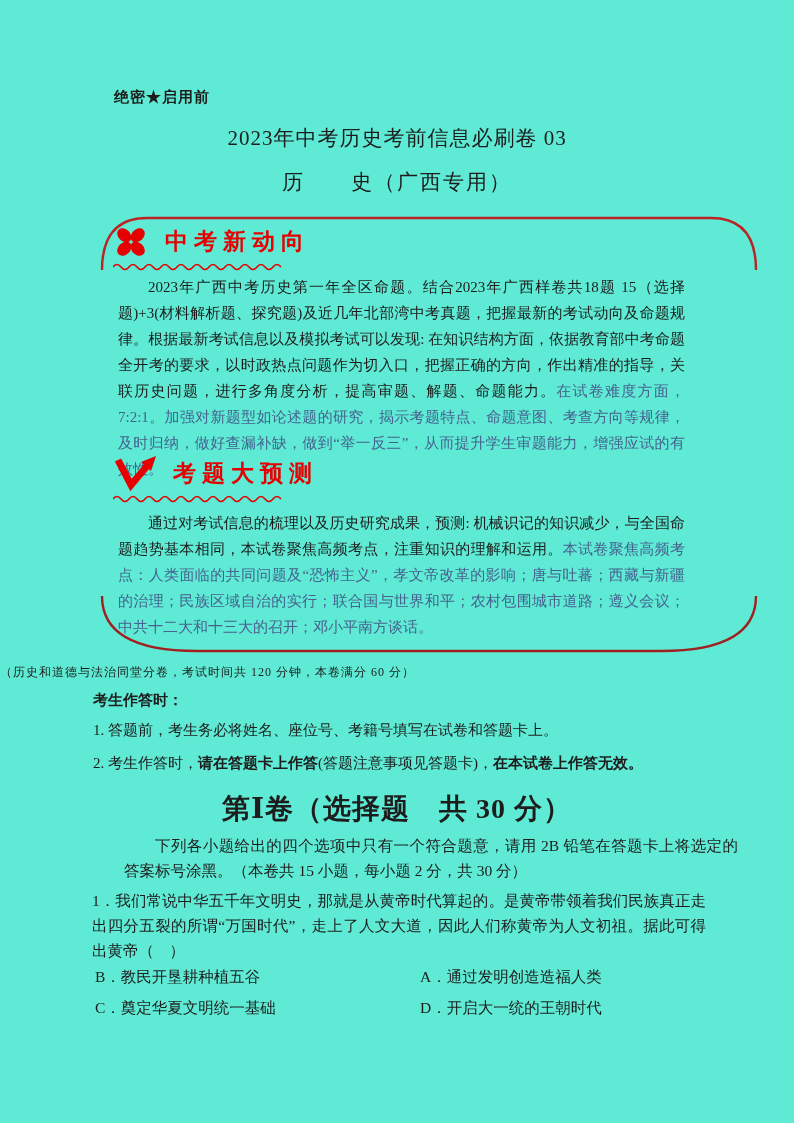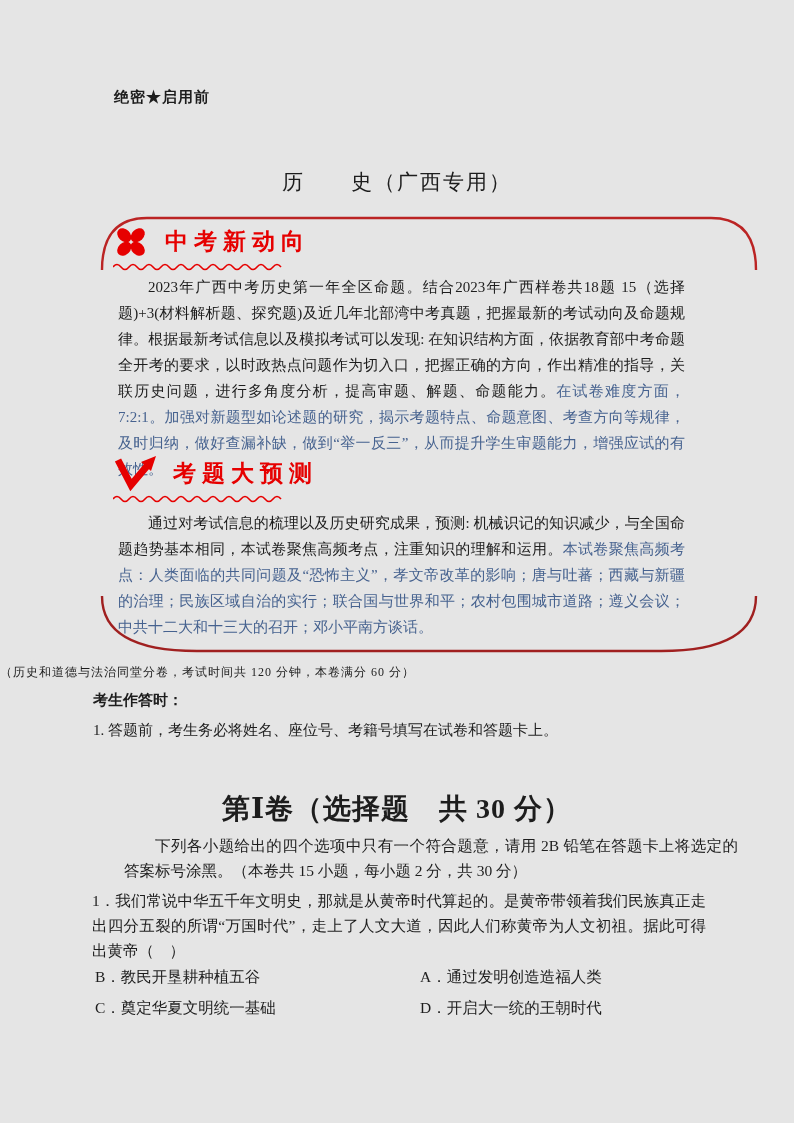--- a/index.html
+++ b/index.html
@@ -4,21 +4,21 @@
 <style>
   * { margin: 0; padding: 0; box-sizing: border-box; }
   html, body { background: #ffffff; }
   body {
     width: 794px; height: 1123px;
     font-family: "Liberation Serif", "DejaVu Serif", serif;
     color: #1d1d1d;
     position: relative;
     overflow: hidden;
   }
-  .page { position: absolute; inset: 0; background: #e5e5e5; }
+  .page { position: absolute; inset: 0; background: #5eead4; }
 
   .classification {
     position: absolute; left: 114px; top: 88px;
     font-size: 15px; font-weight: 700; letter-spacing: 1px;
   }
   .doc-title {
     position: absolute; left: 0; right: 0; top: 124px;
     text-align: center; font-size: 21px; font-weight: 500; letter-spacing: 1px;
   }
   .doc-subtitle {
@@ -81,20 +81,21 @@
     font-size: 15.5px; line-height: 25px;
   }
 </style>
 </head>
 <body>
 
 <div class="page">
 
   <div class="classification">绝密★启用前</div>
 
+  <div class="doc-title">2023年中考历史考前信息必刷卷 03</div>
 
   <div class="doc-subtitle">历　　史（广西专用）</div>
 
   <div class="info-box">
     <svg class="border-svg" width="660" height="447" viewBox="0 0 660 447" fill="none" xmlns="http://www.w3.org/2000/svg">
       <path d="M3 60 Q3 8 48 8 L612 8 Q657 8 657 60" stroke="#bb2424" stroke-width="2.4" fill="none"></path>
       <path d="M3 386 Q3 441 98 441 L562 441 Q657 441 657 386" stroke="#a02020" stroke-width="2.4" fill="none"></path>
     </svg>
 
     <div class="hgroup hgroup1">
@@ -130,20 +131,21 @@
     </div>
 
     <div class="box-para box-para2"><span>通过对考试信息的梳理以及历史研究成果，预测: 机械识记的知识减少，与全国命题趋势基本相同，本试卷聚焦高频考点，注重知识的理解和运用。</span><span class="blue-text">本试卷聚焦高频考点：人类面临的共同问题及“恐怖主义”，孝文帝改革的影响；唐与吐蕃；西藏与新疆的治理；民族区域自治的实行；联合国与世界和平；农村包围城市道路；遵义会议；中共十二大和十三大的召开；邓小平南方谈话。</span></div>
   </div>
 
   <div class="meta-line">（历史和道德与法治同堂分卷，考试时间共 120 分钟，本卷满分 60 分）</div>
 
   <div class="notices">
     <div class="notices-title">考生作答时：</div>
     <div class="notice-item1">1. 答题前，考生务必将姓名、座位号、考籍号填写在试卷和答题卡上。</div>
+    <div class="notice-item2"><span>2. 考生作答时，</span><span class="notice-bold">请在答题卡上作答</span><span>(答题注意事项见答题卡)，</span><span class="notice-bold">在本试卷上作答无效。</span></div>
   </div>
 
   <div class="section-header">第Ⅰ卷（选择题　共 30 分）</div>
 
   <div class="instructions">下列各小题给出的四个选项中只有一个符合题意，请用 2B 铅笔在答题卡上将选定的答案标号涂黑。（本卷共 15 小题，每小题 2 分，共 30 分）</div>
 
   <div class="question">1．我们常说中华五千年文明史，那就是从黄帝时代算起的。是黄帝带领着我们民族真正走出四分五裂的所谓“万国时代”，走上了人文大道，因此人们称黄帝为人文初祖。据此可得出黄帝（　）</div>
 
   <div class="options">
     <div>B．教民开垦耕种植五谷</div>

